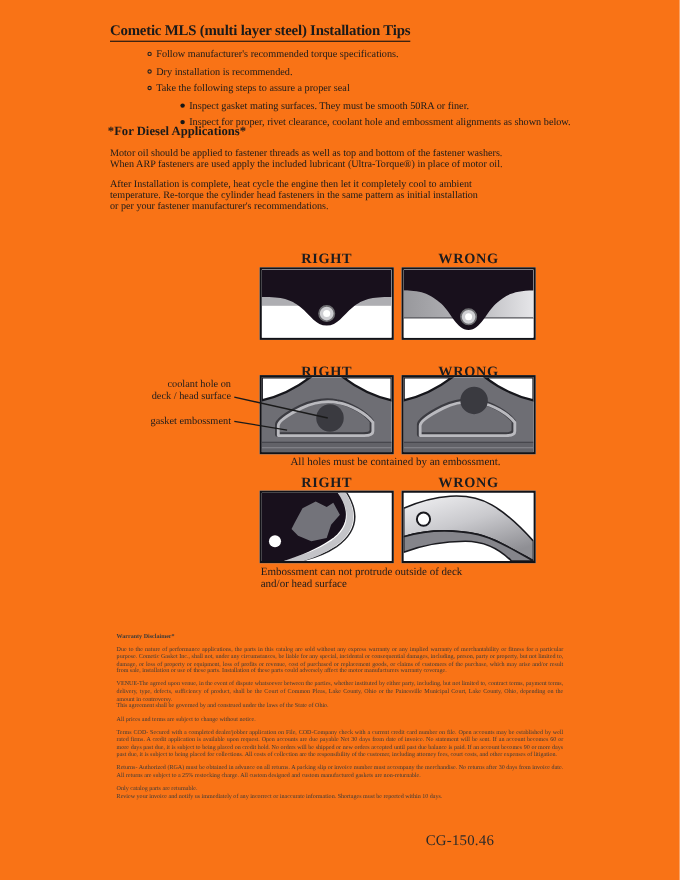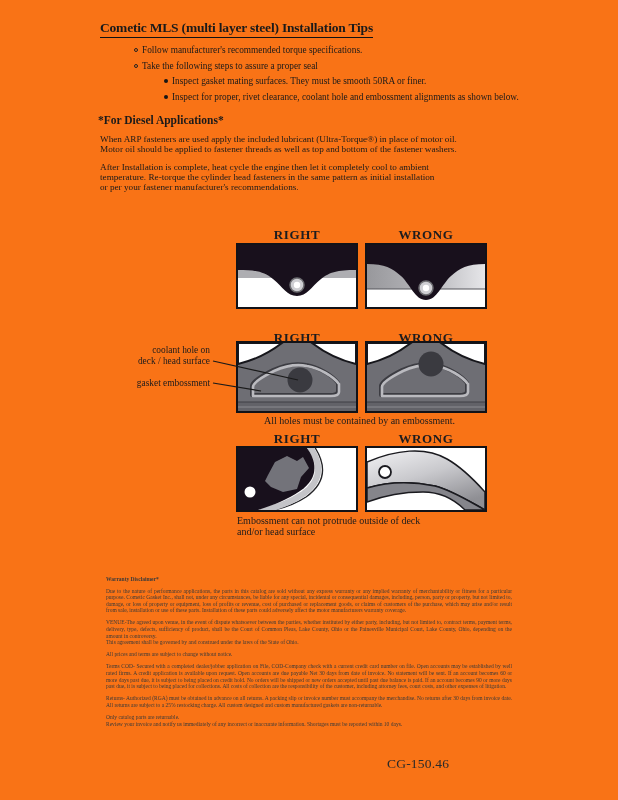--- a/index.html
+++ b/index.html
@@ -38,29 +38,30 @@
 </style>
 </head>
 <body>
 
 <div class="doc">
 
   <div class="abs title">Cometic MLS (multi layer steel) Installation Tips</div>
 
   <div class="abs bullets">
     <div class="b-row"><span class="mk mk-o"></span><span>Follow manufacturer's recommended torque specifications.</span></div>
+    <div class="b-row"><span class="mk mk-o"></span><span>Dry installation is recommended.</span></div>
     <div class="b-row"><span class="mk mk-o"></span><span>Take the following steps to assure a proper seal</span></div>
     <div class="b-row b-sub"><span class="mk mk-f"></span><span>Inspect gasket mating surfaces.  They must be smooth 50RA or finer.</span></div>
     <div class="b-row b-sub"><span class="mk mk-f"></span><span>Inspect for proper, rivet clearance, coolant hole and embossment alignments as shown below.</span></div>
   </div>
 
   <div class="abs diesel-h">*For Diesel Applications*</div>
   <div class="abs para p1">
+    <div>Motor oil should be applied to fastener threads as well as top and bottom of the fastener washers.</div>
     <div>When ARP fasteners are used apply the included lubricant (Ultra-Torque®) in place of motor oil.</div>
-    <div>Motor oil should be applied to fastener threads as well as top and bottom of the fastener washers.</div>
   </div>
   <div class="abs para p2">
     <div>After Installation is complete, heat cycle the engine then let it completely cool to ambient</div>
     <div>temperature. Re-torque the cylinder head fasteners in the same pattern as initial installation</div>
     <div>or per your fastener manufacturer's recommendations.</div>
   </div>
 
   <div class="abs" style="left:0;top:227px;width:618px;height:100px;">
     <div class="abs dg-label" style="left:236px;top:0;">RIGHT</div>
     <div class="abs dg-label" style="left:365px;top:0;">WRONG</div>

